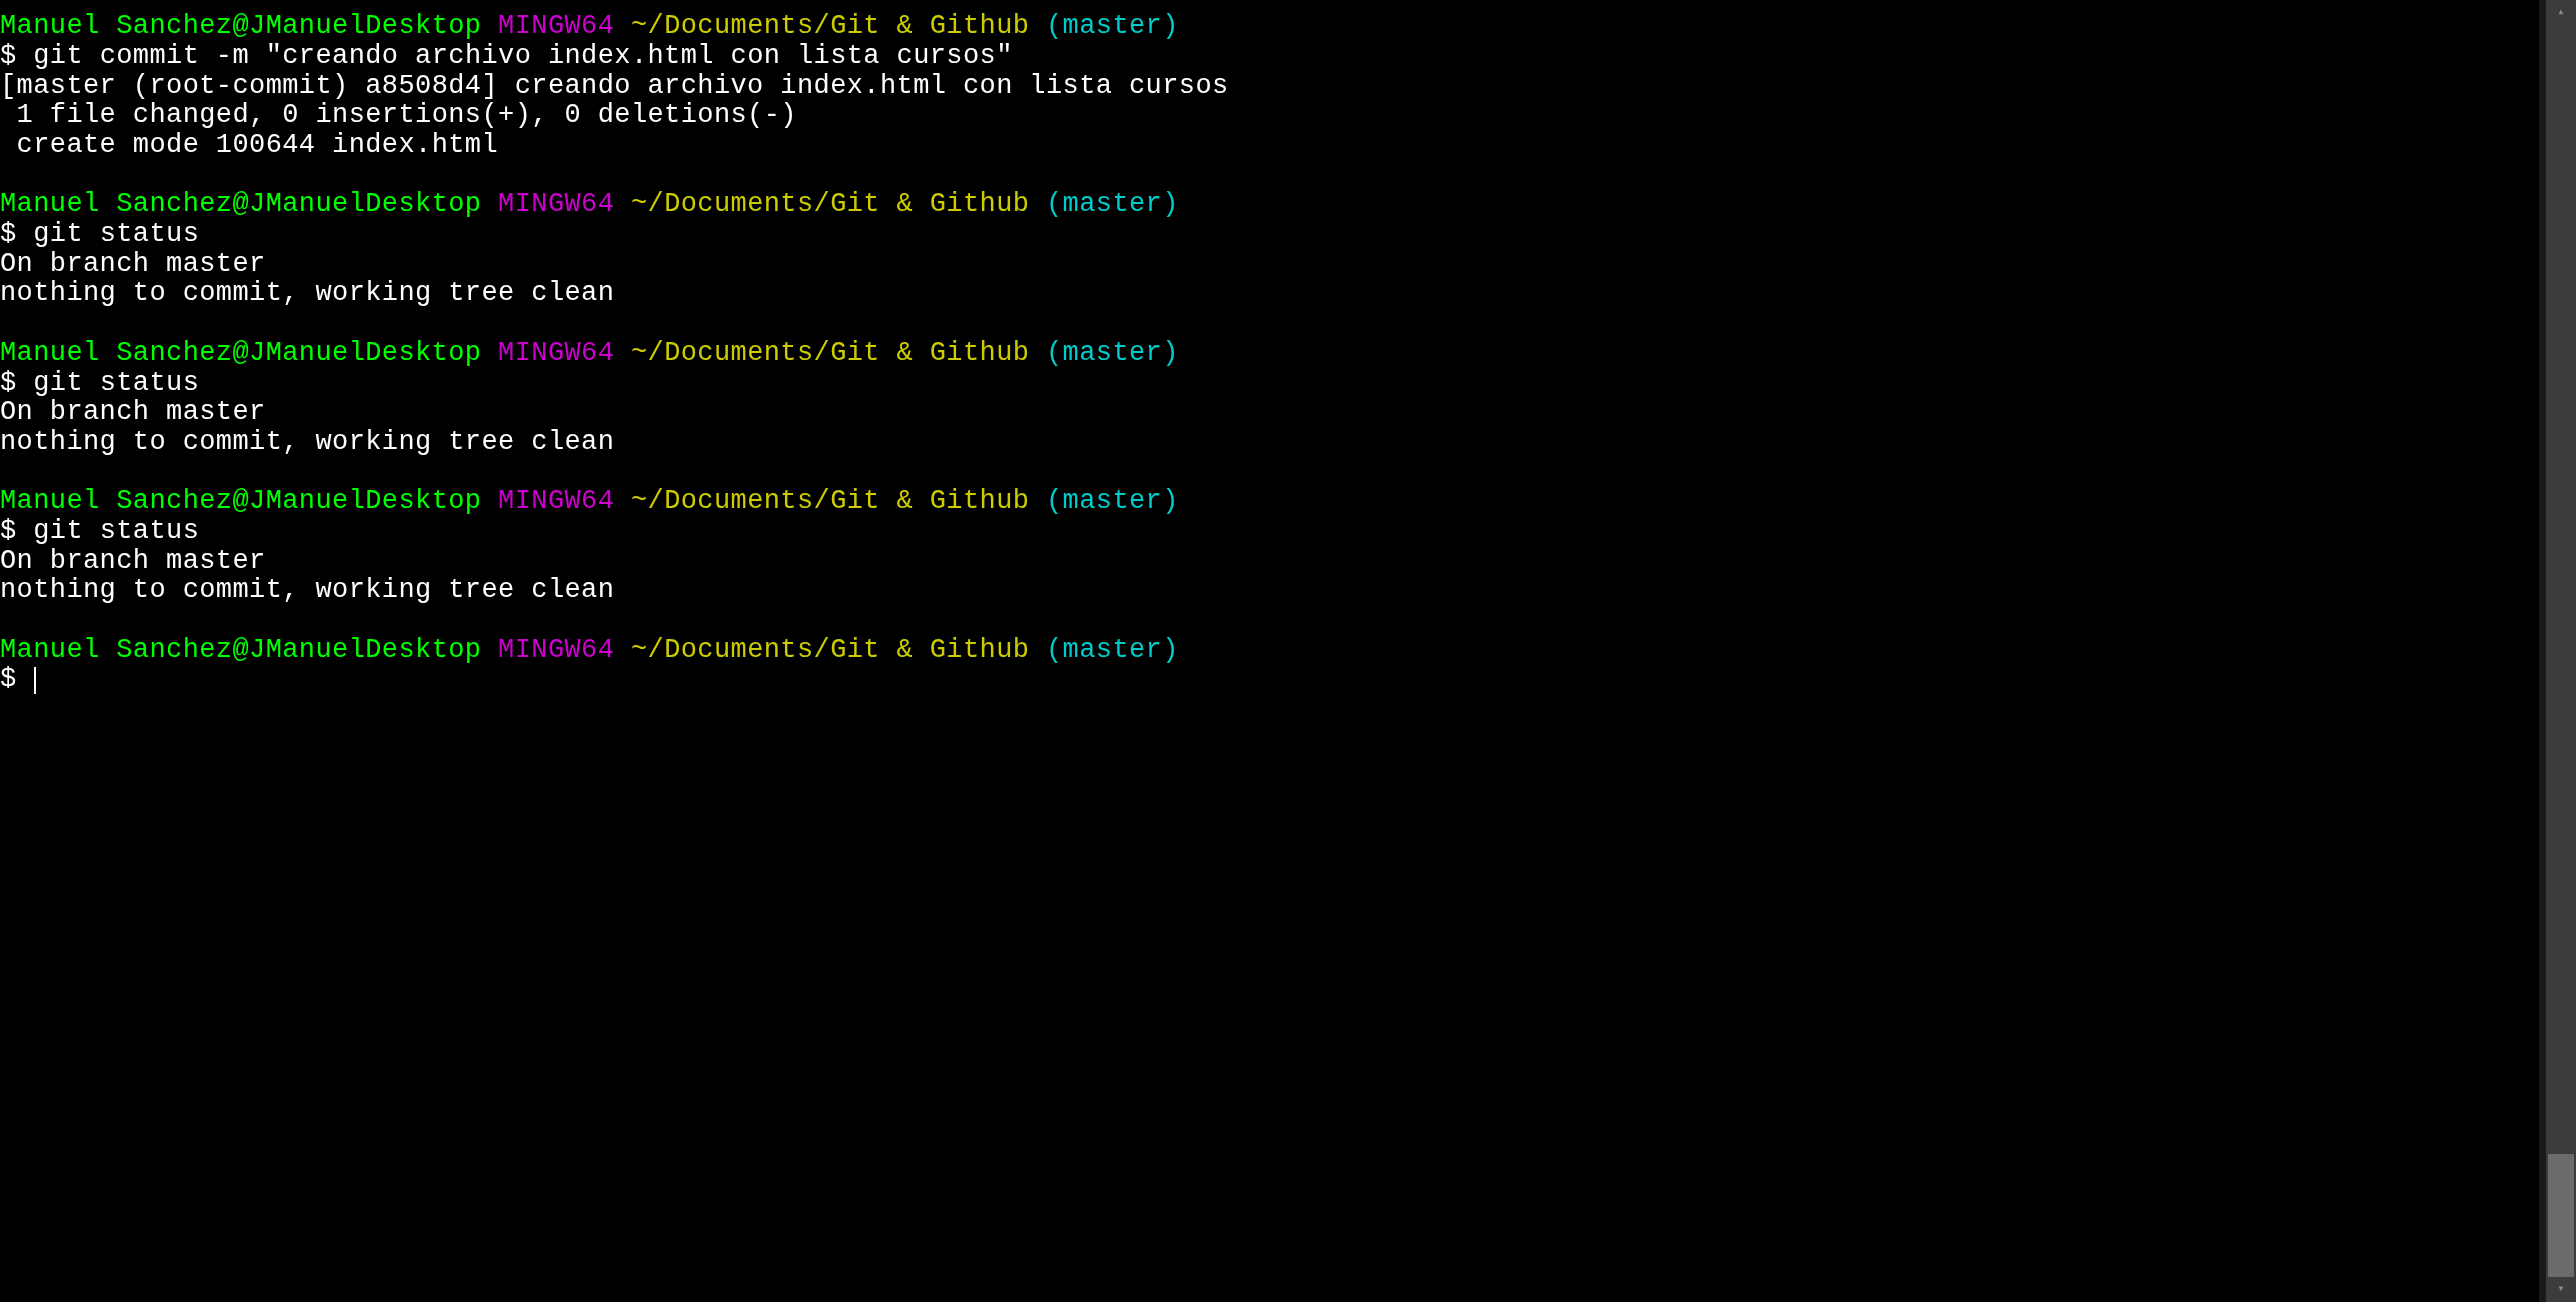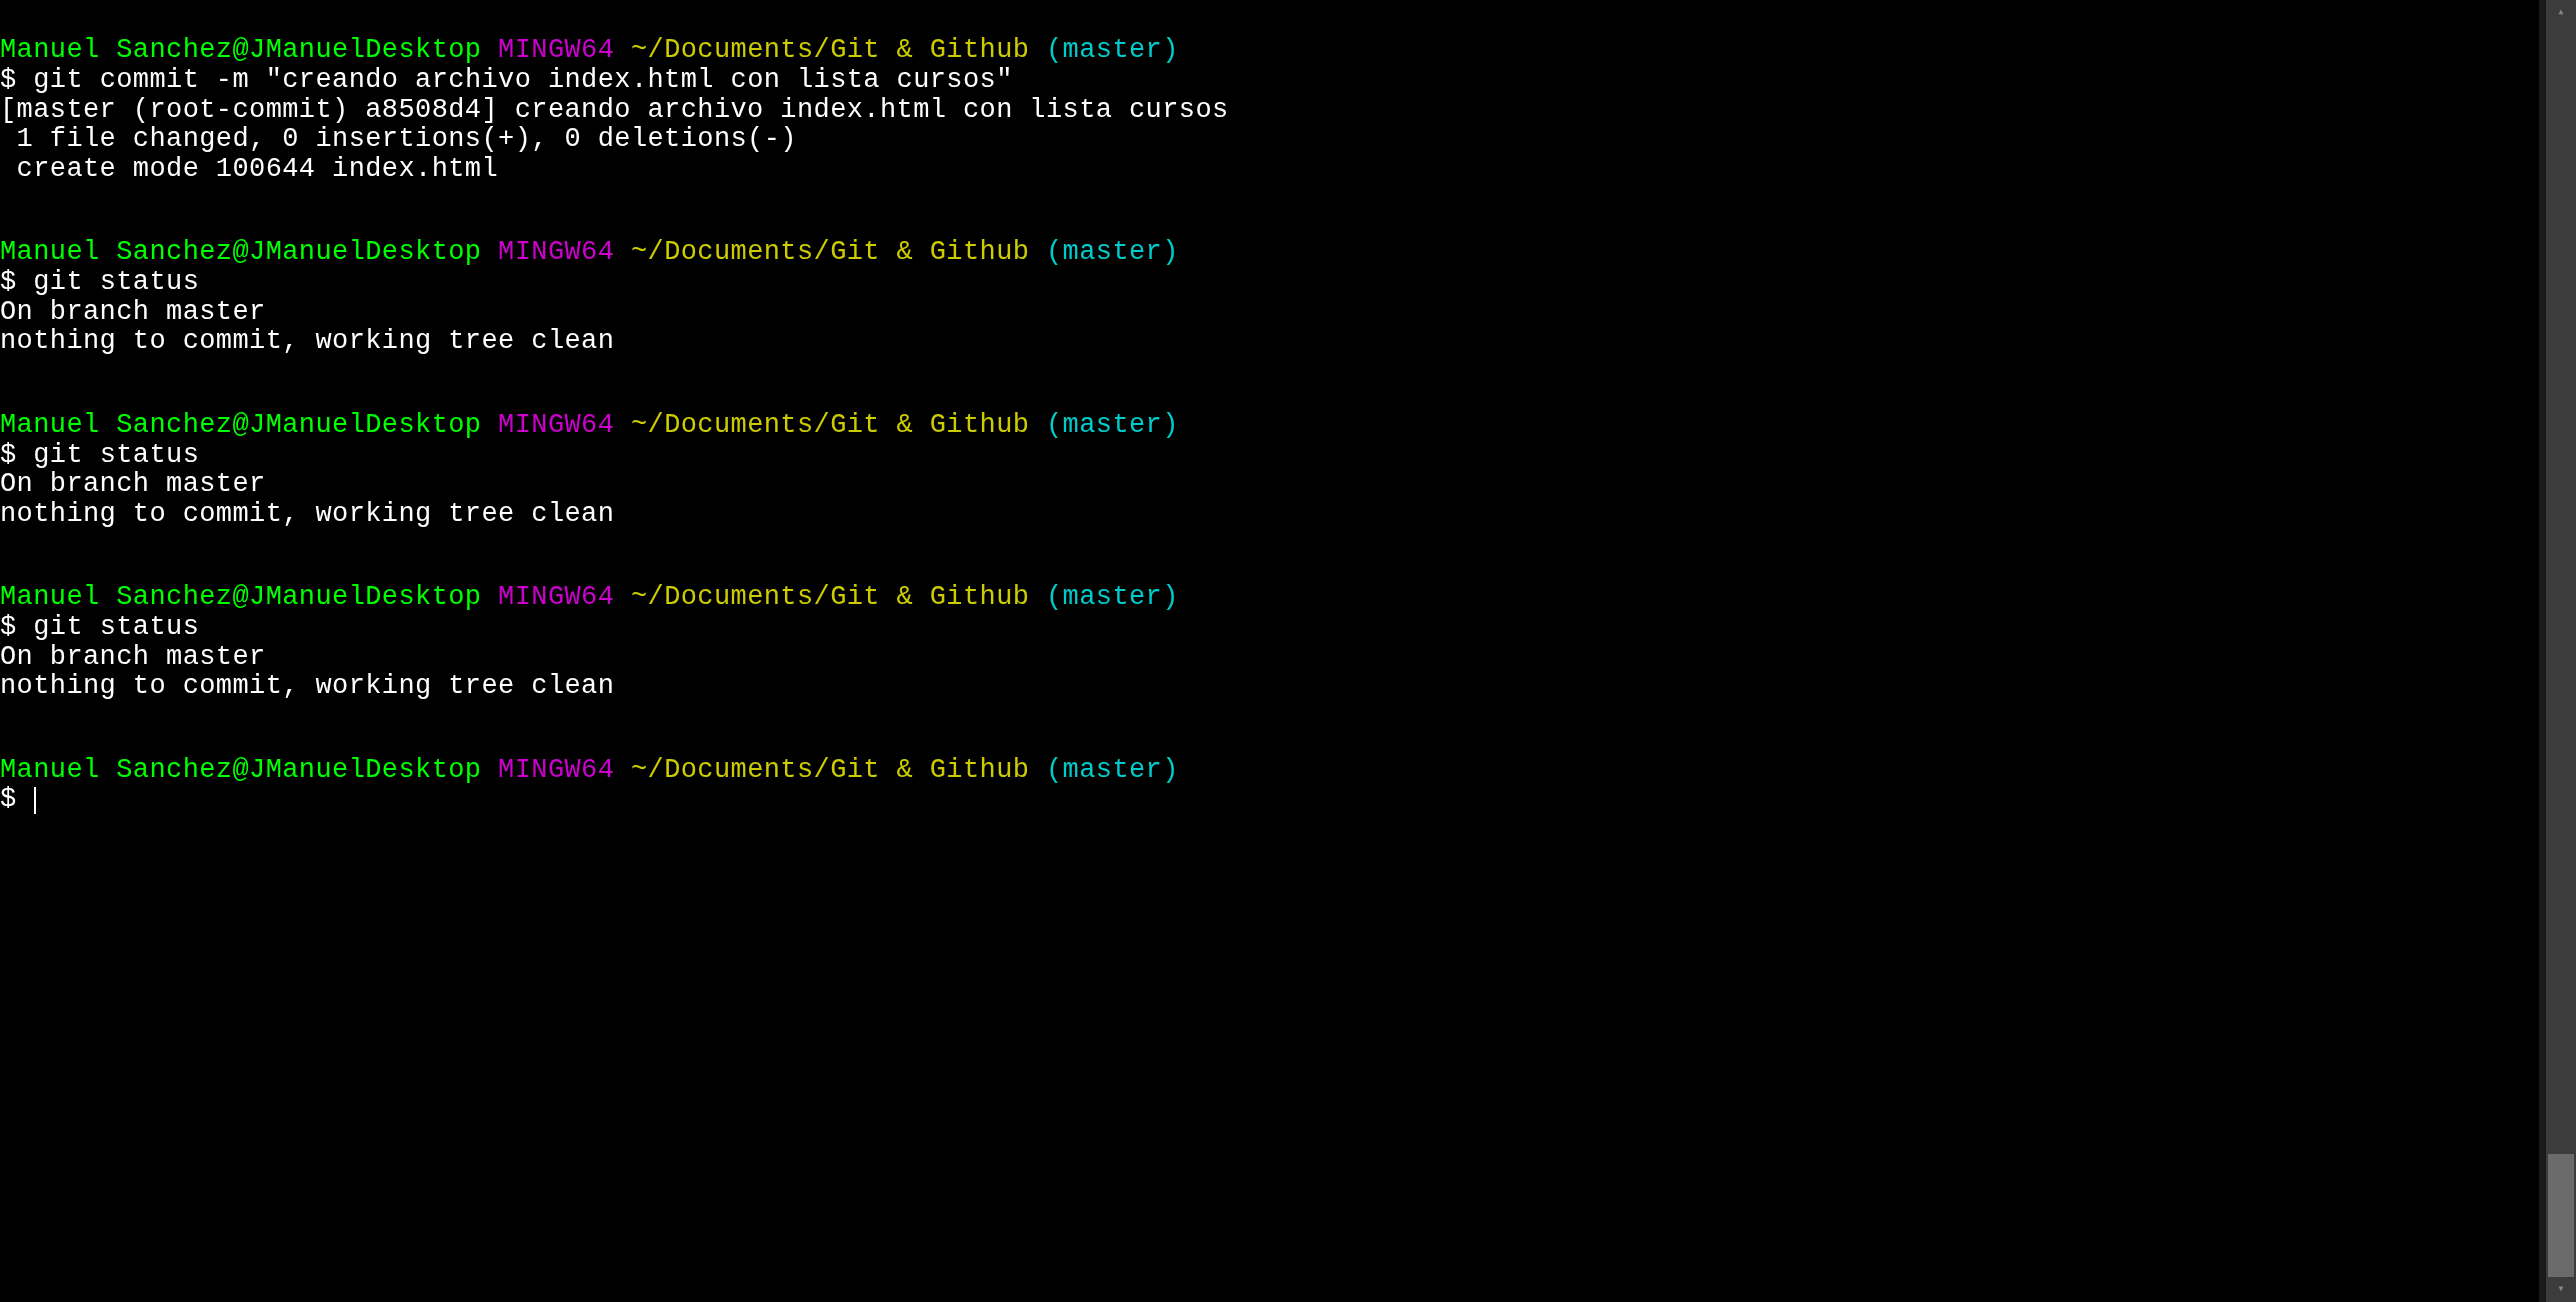--- a/index.html
+++ b/index.html
@@ -26,21 +26,20 @@
       white-space: pre;
       letter-spacing: 0.4px;
     }
     .green { color: #00ff00; }
     .purple { color: #cc00cc; }
     .yellow { color: #cccc00; }
     .cyan { color: #00cccc; }
     .white { color: #ffffff; }
     .prompt-line {
       display: block;
-      margin-top: 24px;
     }
     .output-line {
       display: block;
     }
     .blank-line {
       display: block;
       height: 1.1em;
     }
     .cursor {
       display: inline-block;

